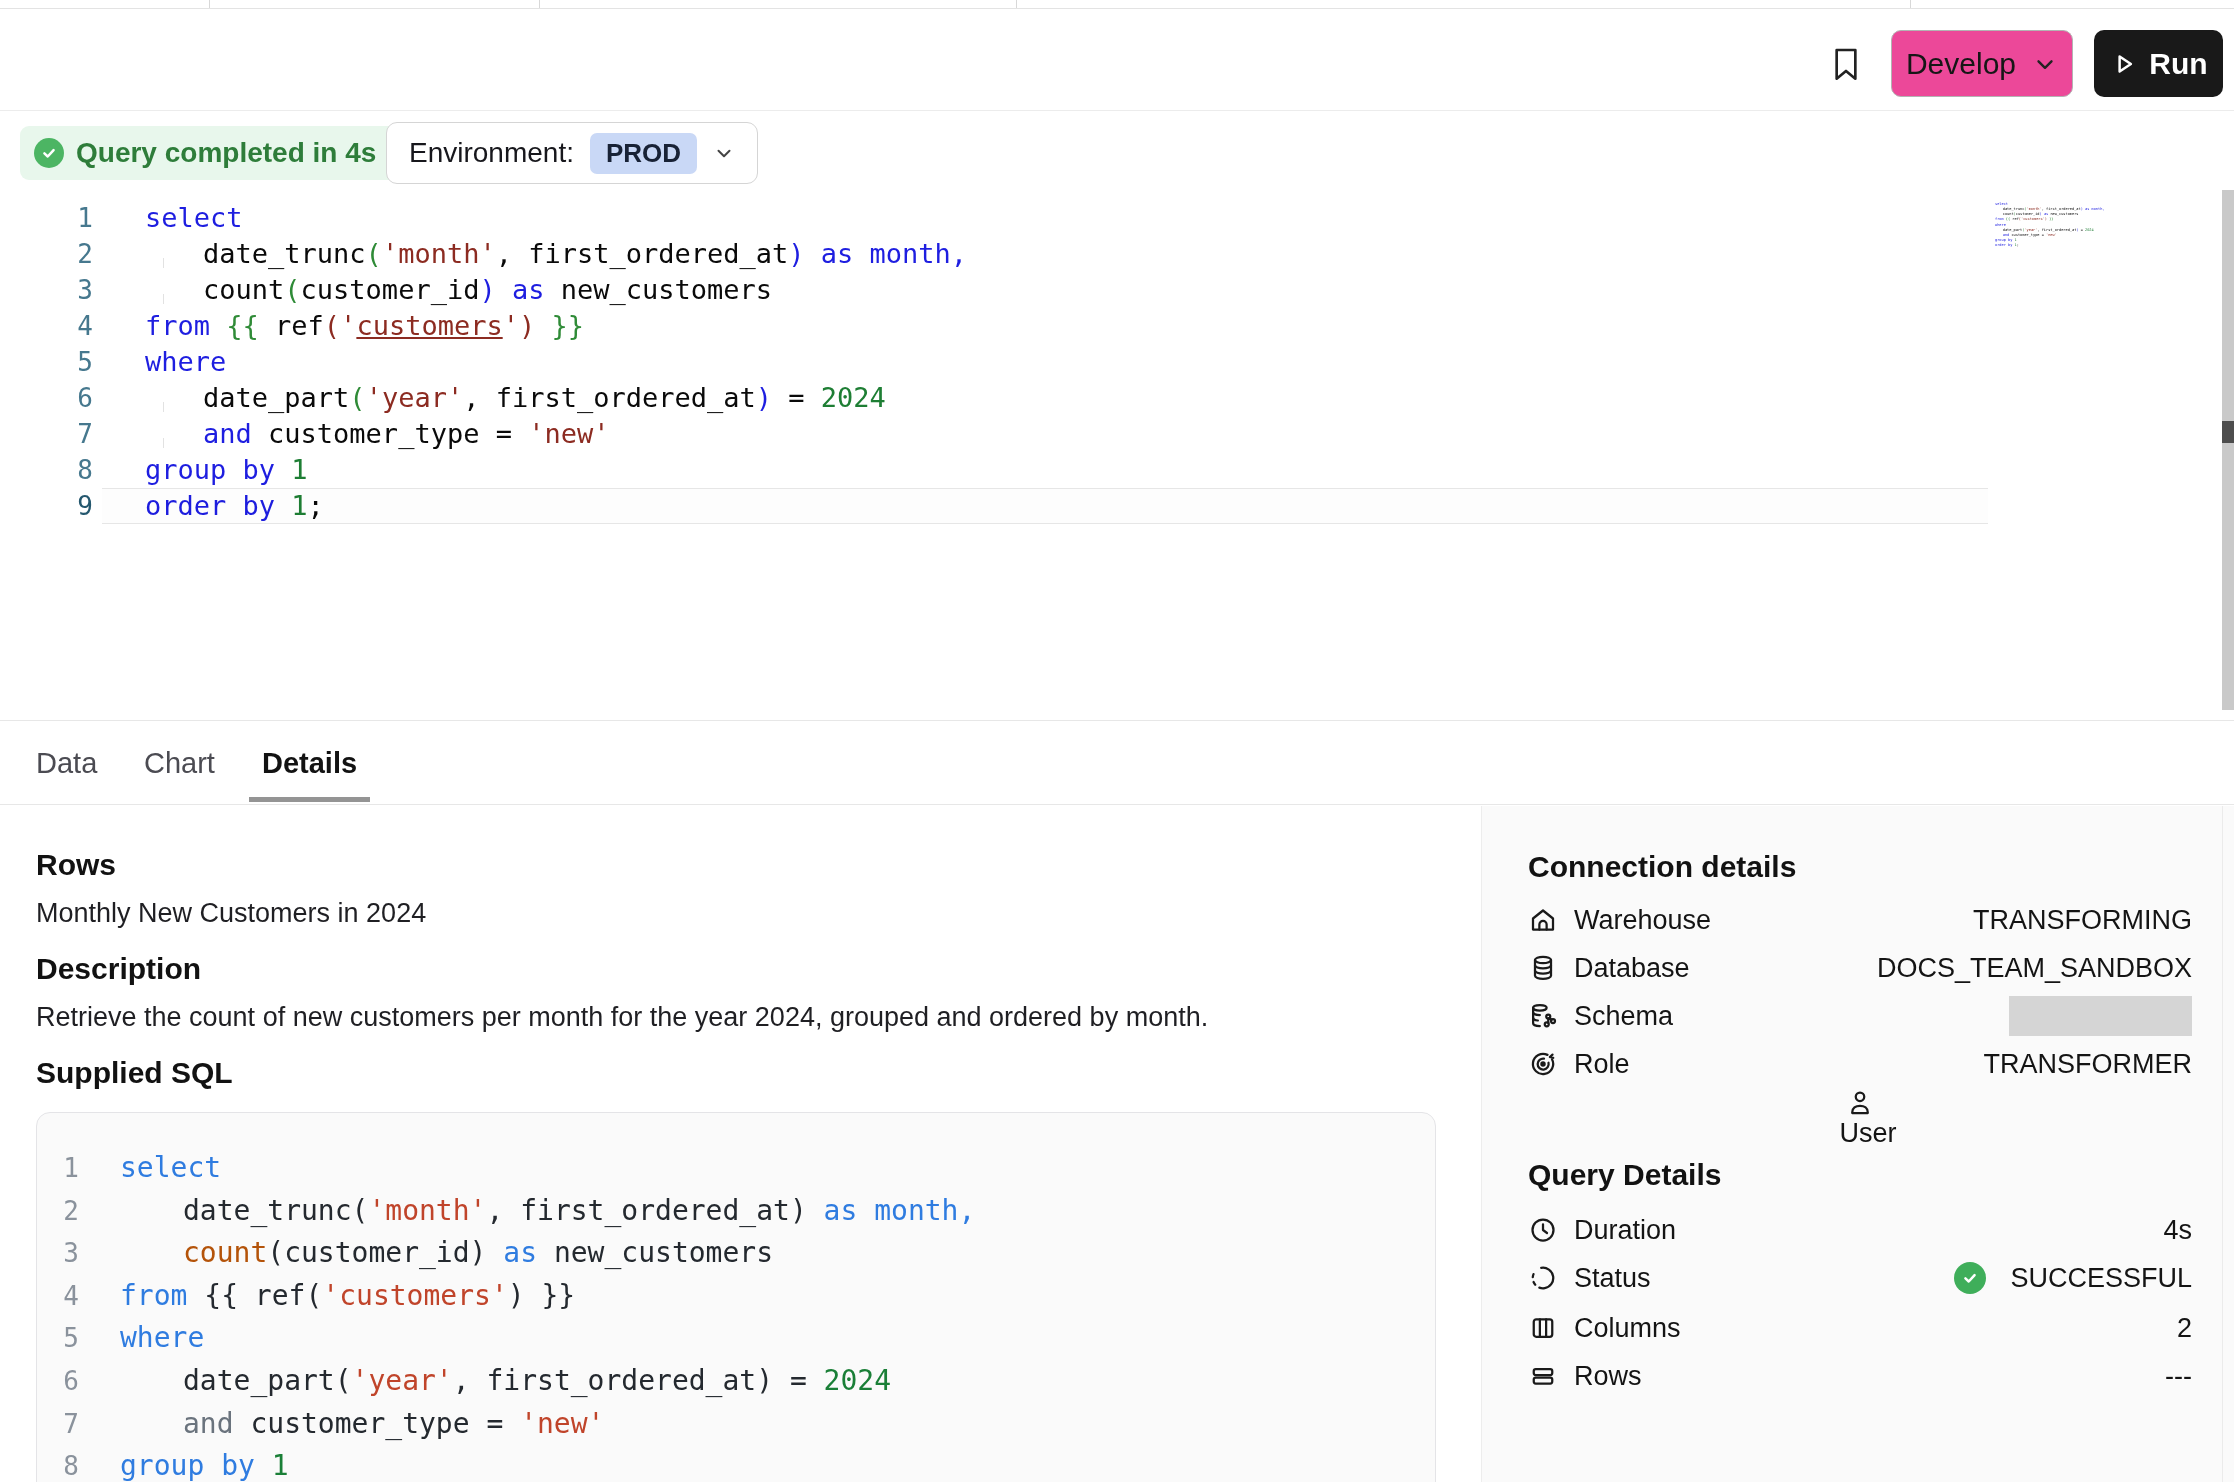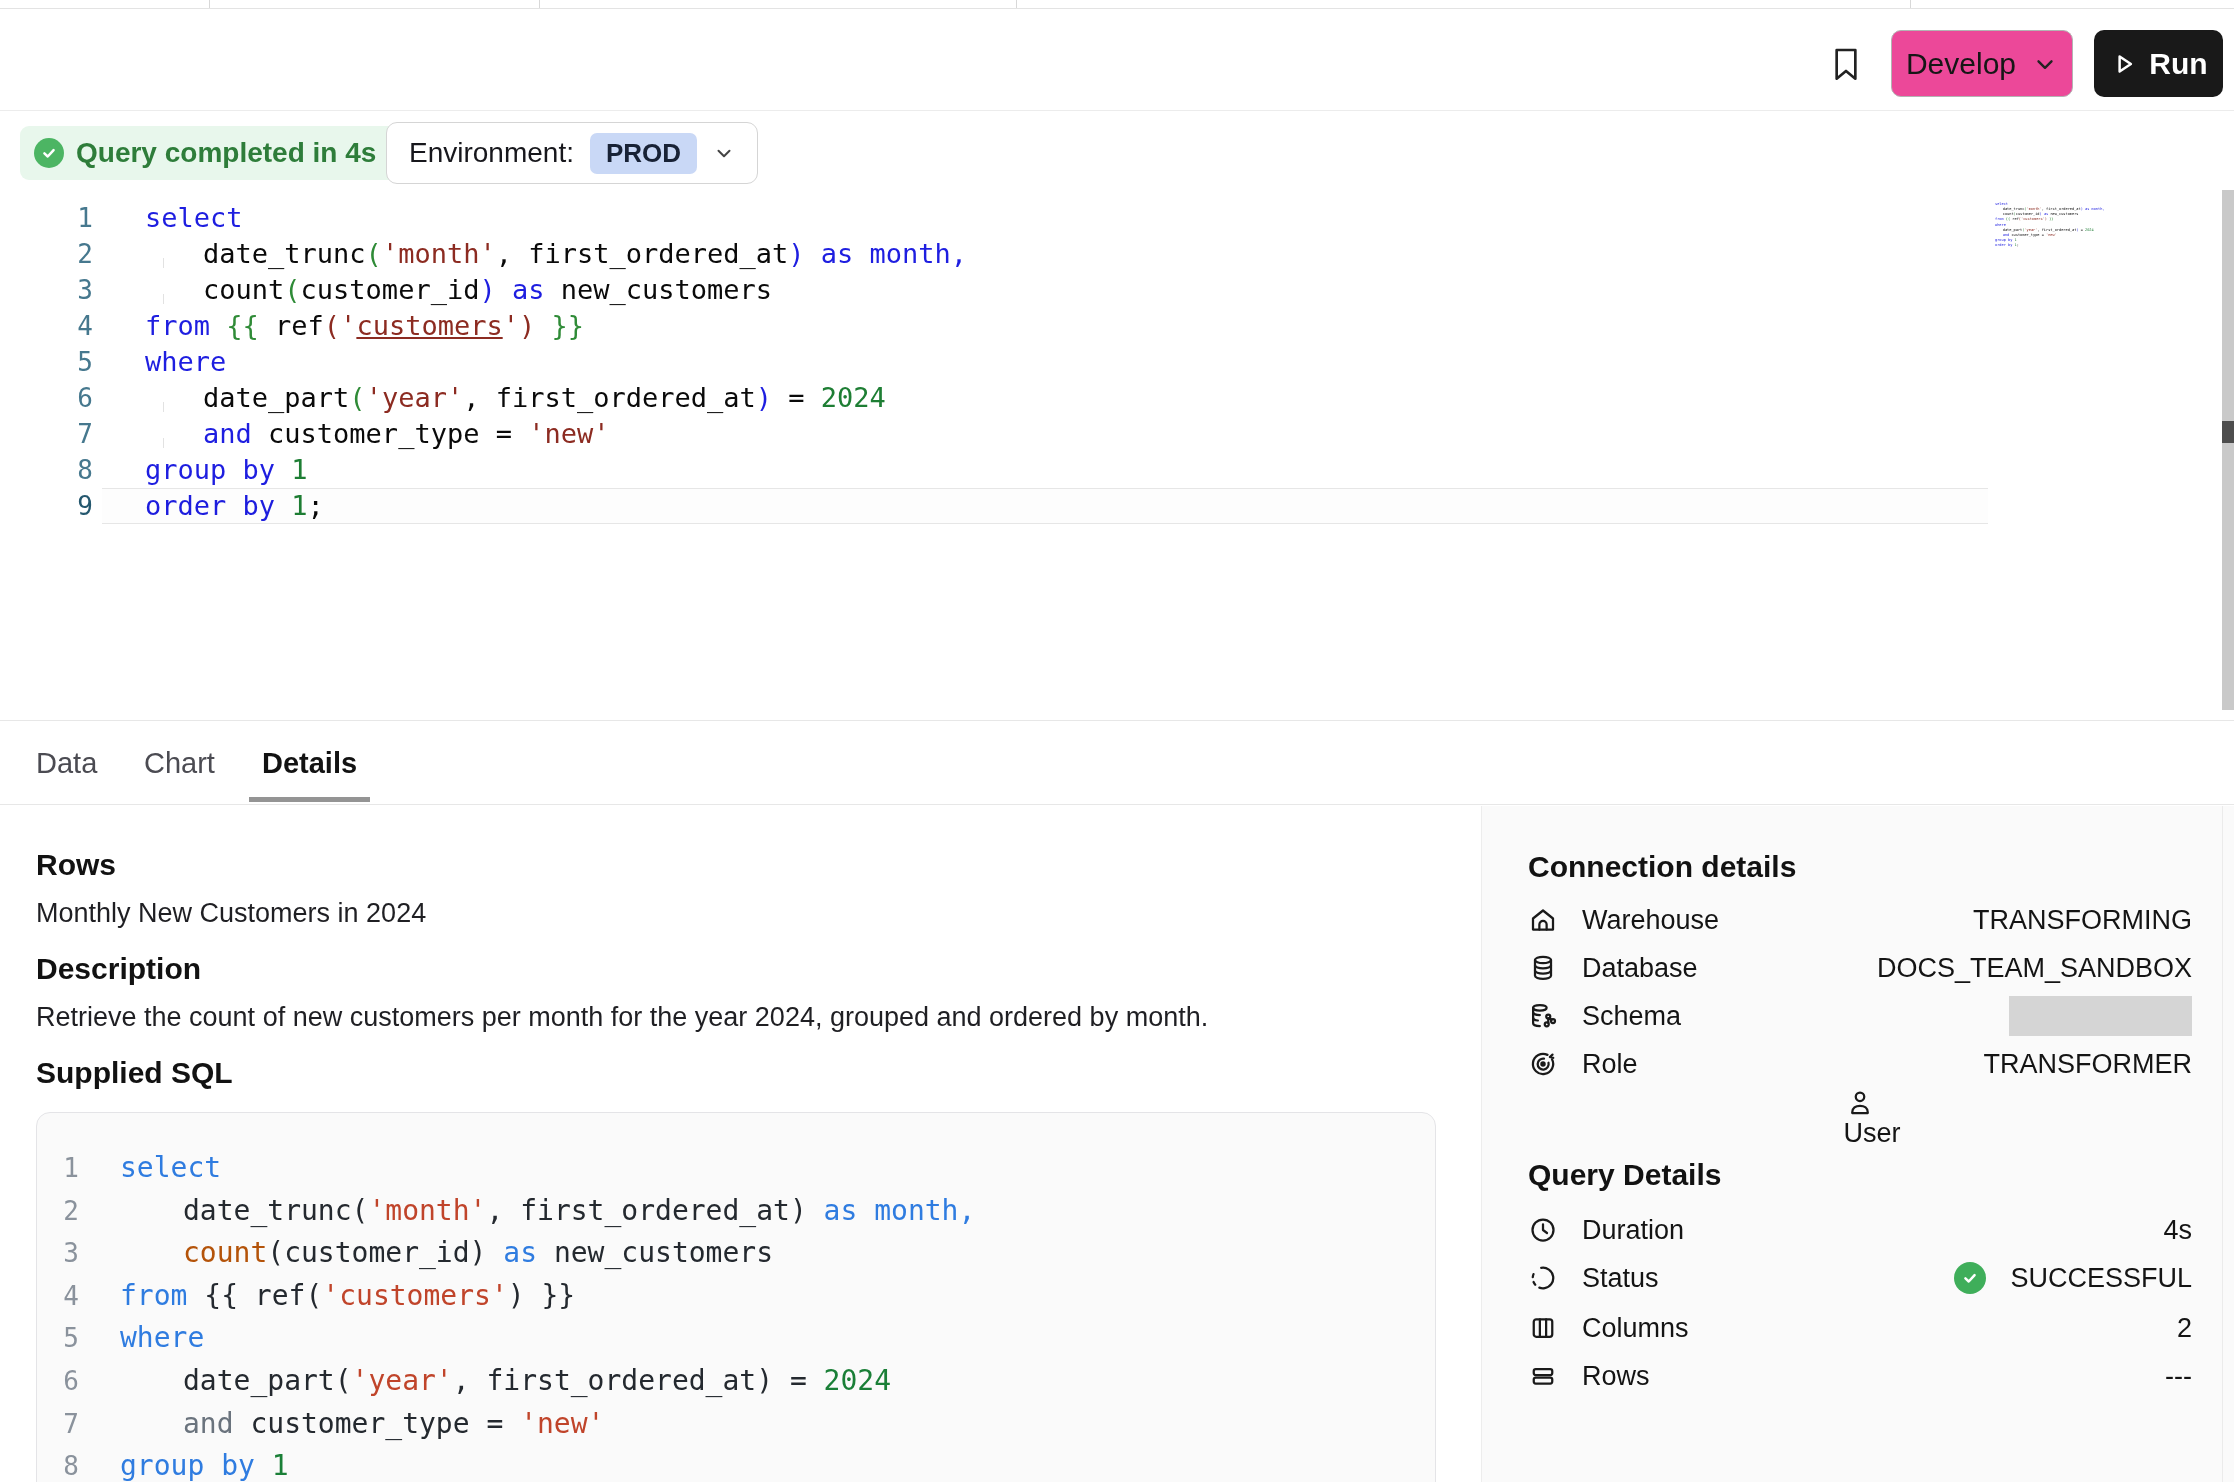--- a/index.html
+++ b/index.html
@@ -66,21 +66,21 @@
   .card-ctx .fn{color:#b45309;}
   .card-ctx .str,.card-ctx .stru{color:#c0442a;}
   .card-ctx .po,.card-ctx .pc,.card-ctx .po2,.card-ctx .pc2,.card-ctx .br,.card-ctx .plain{color:#24292f;}
   .card-ctx .num{color:#1a7f37;}
   
   .dright{position:absolute;left:1481px;top:806px;width:753px;height:676px;background:#fafafa;border-left:1px solid #ededed;box-sizing:border-box;}
   .dright .edge{position:absolute;right:11px;top:0;bottom:0;width:1px;background:#ebebeb;}
   .dr-heading{position:absolute;left:46px;font-size:30px;font-weight:700;color:#121212;}
   .d-row{position:absolute;left:46px;right:42px;height:48px;display:flex;align-items:center;}
   .d-row .icon{width:30px;height:30px;flex:0 0 30px;display:flex;align-items:center;justify-content:center;}
-  .d-row .lab{margin-left:24px;font-size:27px;color:#141414;}
+  .d-row .lab{margin-left:16px;font-size:27px;color:#141414;}
   .d-row .val{margin-left:auto;font-size:27px;color:#141414;}
   .d-row .redact{margin-left:auto;background:#d5d5d5;}
   .d-row .redact.sm{width:183px;height:40px;}
   .d-row .redact.lg{width:552px;height:48px;margin-top:14px;}
   .status-wrap{margin-left:auto;display:flex;align-items:center;gap:24px;}
   .status-wrap .val2{font-size:27px;color:#141414;}
   svg{display:block;}
 </style>
 </head>
 <body>

